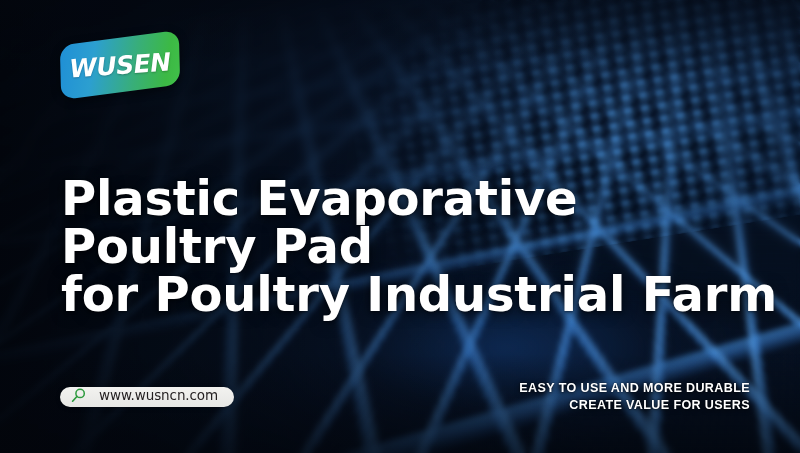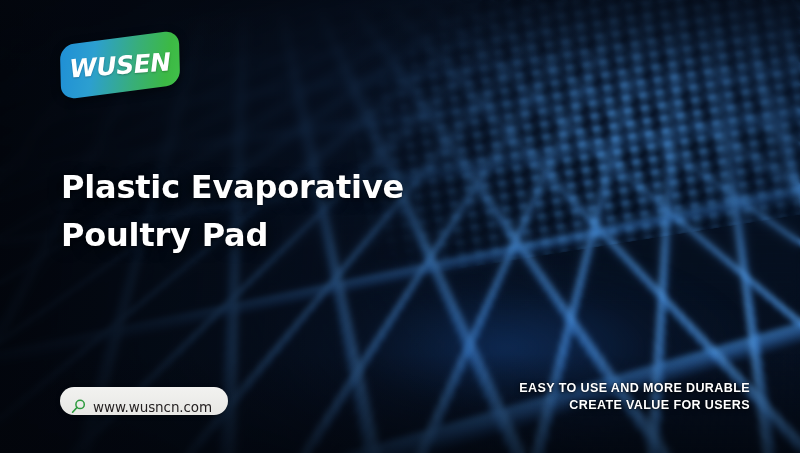--- a/index.html
+++ b/index.html
@@ -167,37 +167,37 @@
   }
 
   
   .headline {
     position: absolute;
     left: 61px;
     top: 142px;
     color: #ffffff;
     font-family: "DejaVu Sans", sans-serif;
     font-weight: 700;
-    font-size: 32px;
+    font-size: 48px;
     line-height: 48px;
     letter-spacing: -0.2px;
     text-shadow: 0 2px 14px rgba(0,0,0,0.65), 0 1px 3px rgba(0,0,0,0.5);
   }
   .headline .hl-line { display: block; white-space: nowrap; }
 
   
   .url-pill {
     position: absolute;
     left: 60px;
     top: 387px;
-    height: 28px;
+    height: 20px;
     padding: 0 16px 0 10px;
     display: flex;
-    align-items: flex-end;
-    gap: 6px;
+    align-items: flex-start;
+    gap: 12px;
     background: linear-gradient(180deg, #f2f2f0 0%, #e7e7e4 100%);
     border-radius: 14px;
     box-shadow: 0 1px 4px rgba(0,0,0,0.35);
   }
   .url-pill .url-text {
     color: #231f20;
     font-family: "DejaVu Sans", sans-serif;
     font-size: 13.5px;
     font-weight: 400;
     letter-spacing: -0.1px;
@@ -246,20 +246,21 @@
   <div class="content">
 
     <div class="logo">
       <div class="logo-badge"></div>
       <div class="logo-text">WUSEN</div>
     </div>
 
     <h1 class="headline">
       <span class="hl-line">Plastic Evaporative</span>
       <span class="hl-line">Poultry Pad</span>
+      <span class="hl-line">for Poultry Industrial Farm</span>
     </h1>
 
     <div class="url-pill">
       <span class="search-icon">
         <svg viewBox="0 0 17 17" width="17" height="17" aria-hidden="true">
           <circle cx="10.1" cy="6.4" r="4.2" fill="none" stroke="#2e9b3f" stroke-width="1.5"></circle>
           <line x1="6.9" y1="9.5" x2="2.6" y2="14.2" stroke="#2e9b3f" stroke-width="1.7" stroke-linecap="round"></line>
         </svg>
       </span>
       <span class="url-text">www.wusncn.com</span>

